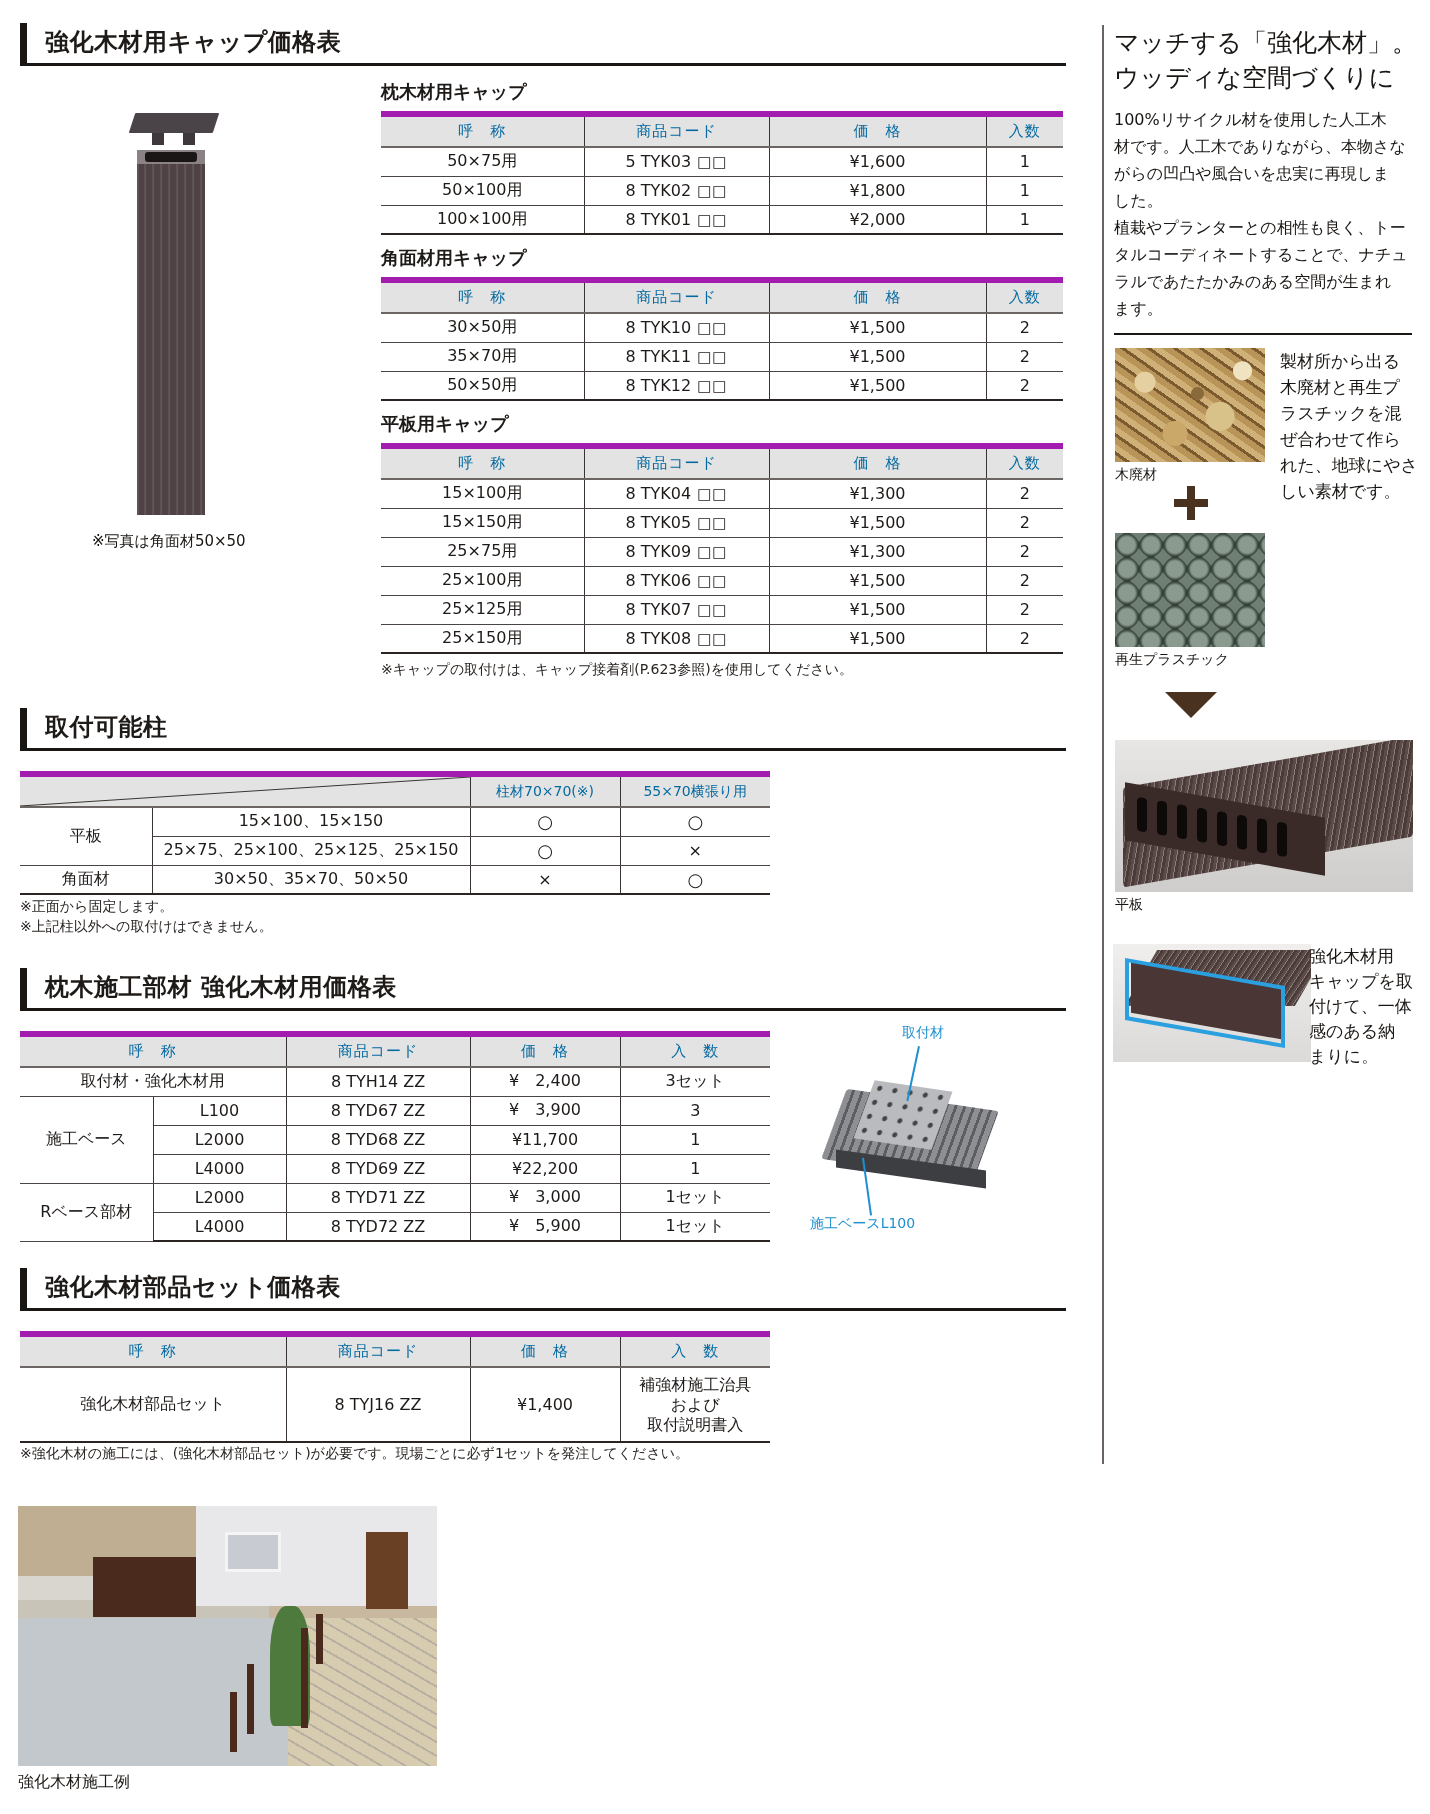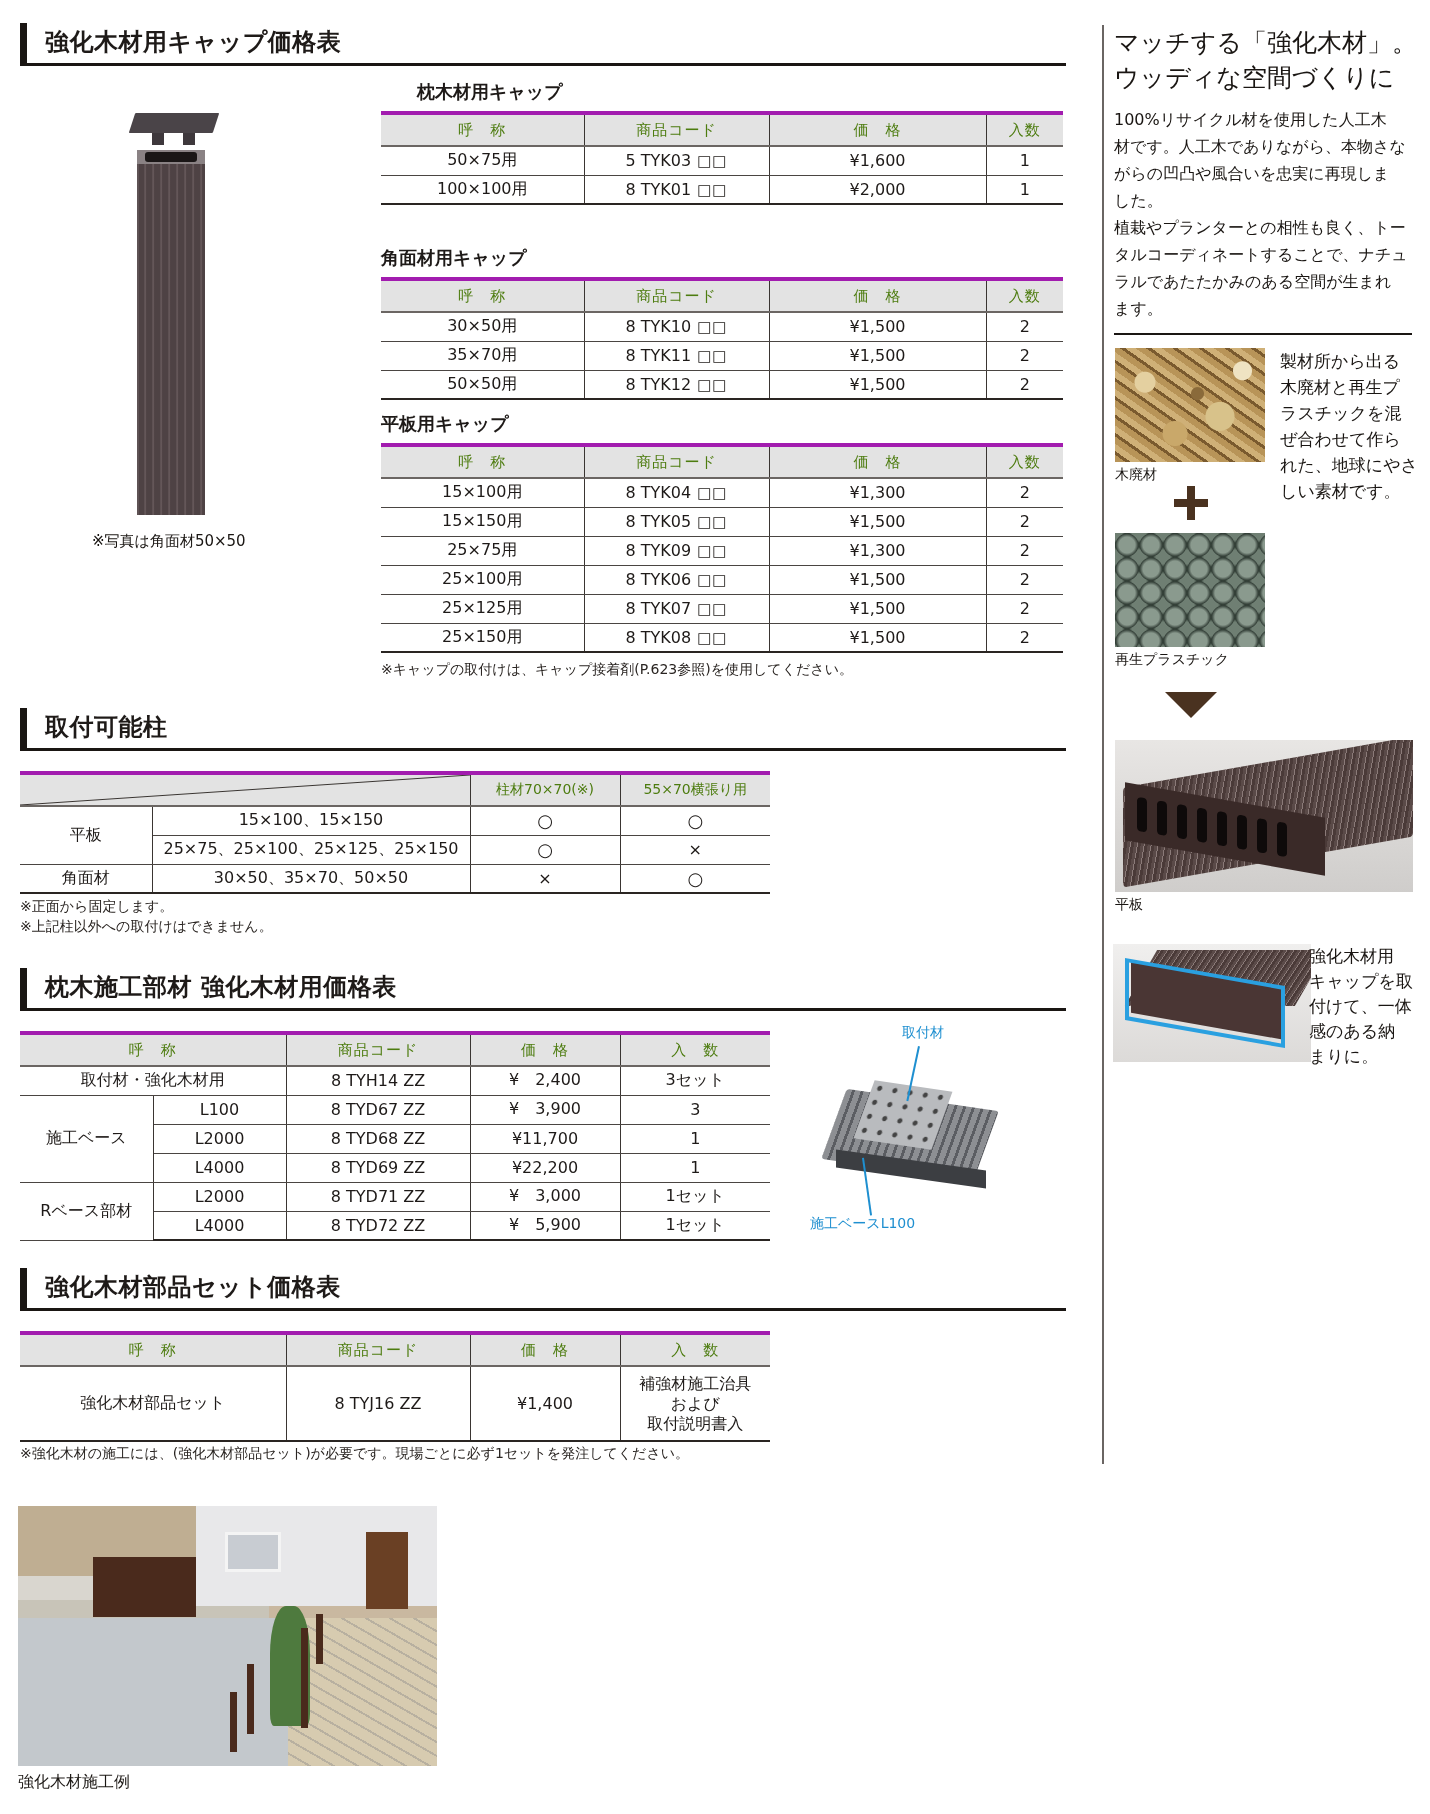--- a/index.html
+++ b/index.html
@@ -9,21 +9,21 @@
 
   
   .sec-head { position: absolute; height: 43px; border-bottom: 3px solid #1a1613; text-align: center; }
   .sec-head .bar { position: absolute; left: 0; top: 0; width: 7px; height: 43px; background: #1a1613; }
   .sec-head .title { position: absolute; left: 25px; top: 2px; font-size: 24px; line-height: 34px; font-weight: bold; letter-spacing: 0.5px; white-space: nowrap; }
 
   .subtitle { position: absolute; font-size: 18px; font-weight: bold; line-height: 22px; white-space: nowrap; }
 
   
   table.pt { position: absolute; border-collapse: collapse; font-size: 16px; table-layout: fixed; }
-  table.pt th { background: #e3e3e3; font-weight: normal; font-size: 15px; height: 33px; border-top: 4px solid #a21caf; border-bottom: 2px solid #6b6663; color: #4d7c0f; letter-spacing: 1px; }
+  table.pt th { background: #e3e3e3; font-weight: normal; font-size: 15px; height: 33px; border-top: 6px solid #a21caf; border-bottom: 2px solid #6b6663; color: #0369a1; letter-spacing: 1px; }
   table.pt td { height: 29px; border-bottom: 1.5px solid #4a4542; text-align: center; white-space: nowrap; color: #1e1a18; }
   table.pt tr:last-child td, table.pt td.last { border-bottom: 2.5px solid #2a2522; }
   table.pt th + th, table.pt td + td { border-left: 1.5px solid #3a3532; }
   table.pt td.left-col { border-right: 1.5px solid #3a3532; }
   .boxes { display: inline-block; margin-left: 6px; letter-spacing: 1px; font-size: 15px; }
   .diag { background: linear-gradient(to bottom right, transparent calc(50% - 1px), #3a3532 50%, transparent calc(50% + 1px)), #e3e3e3 !important; }
 
   .note { position: absolute; font-size: 14px; line-height: 20px; white-space: nowrap; color: #2a2522; }
 
   
@@ -77,39 +77,45 @@
 <div>
   <div class="post-cap"></div>
   <div class="post-cap-tab" style="left:152px;"></div>
   <div class="post-cap-tab" style="left:183px;"></div>
   <div class="post-body"></div>
   <div class="post-top"></div>
   <div class="post-hole"></div>
 </div>
 <div class="caption" style="left:92px; top:532px; font-size:15px;">※写真は角面材50×50</div>
 
-<div class="subtitle" style="left:381px; top:81px;margin-left:36px;">枕木材用キャップ</div>
+<div class="subtitle" style="left:381px; top:81px;">枕木材用キャップ</div>
 <table class="pt" style="left:381px; top:111px; width:682px;">
   <colgroup>
       <col style="width:203px">
       <col style="width:185px">
       <col style="width:217px">
       <col style="width:77px">
     </colgroup>
   <tbody>
       <tr>
     <th>呼　称</th>
     <th>商品コード</th>
     <th>価　格</th>
     <th>入数</th>
   </tr>
   <tr>
     <td>50×75用</td>
     <td><span>5 TYK03</span><span class="boxes">□□</span></td>
     <td>¥1,600</td>
+    <td>1</td>
+  </tr>
+  <tr>
+    <td>50×100用</td>
+    <td><span>8 TYK02</span><span class="boxes">□□</span></td>
+    <td>¥1,800</td>
     <td>1</td>
   </tr>
   <tr>
     <td>100×100用</td>
     <td><span>8 TYK01</span><span class="boxes">□□</span></td>
     <td>¥2,000</td>
     <td>1</td>
   </tr>
 </tbody>
   </table>

